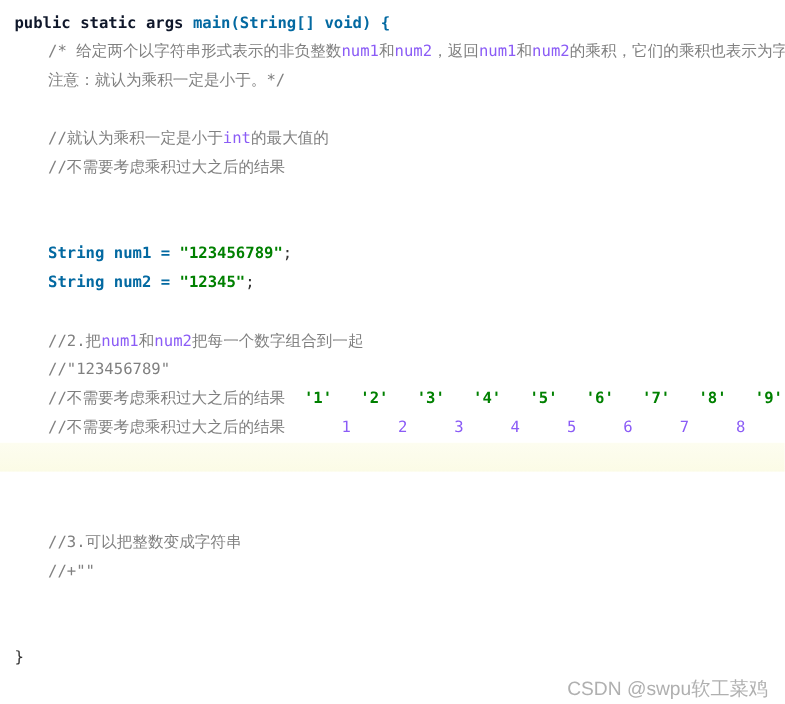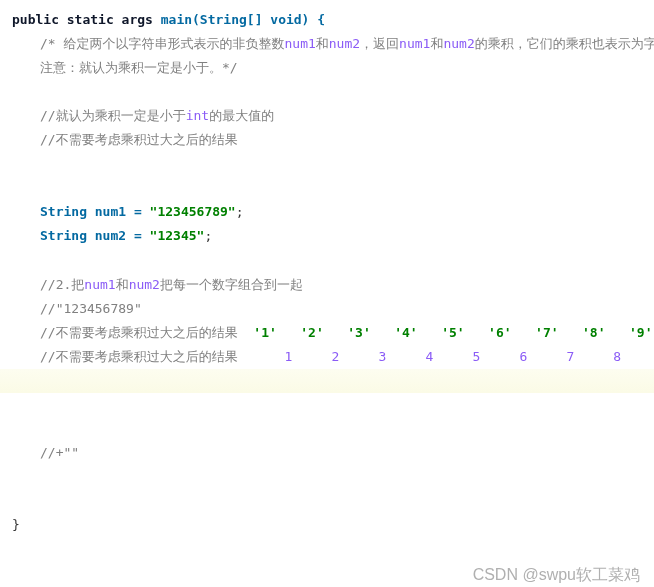--- a/index.html
+++ b/index.html
@@ -68,20 +68,21 @@
   <div class="line comment"><span>//不需要考虑乘积过大之后的结果    </span><span class="num-highlight">  1     2     3     4     5     6     7     8     9</span></div>
 </div>
 
 <div class="line cursor-line"> </div>
 
 <div class="indent">
 
   <div class="blank"></div>
   <div class="blank"></div>
 
+  <div class="line comment">//3.可以把整数变成字符串</div>
   <div class="line comment">//+""</div>
 
   <div class="blank"></div>
   <div class="blank"></div>
 </div>
 
 <div class="line">}</div>
 
 <div class="watermark">CSDN @swpu软工菜鸡</div>
 

